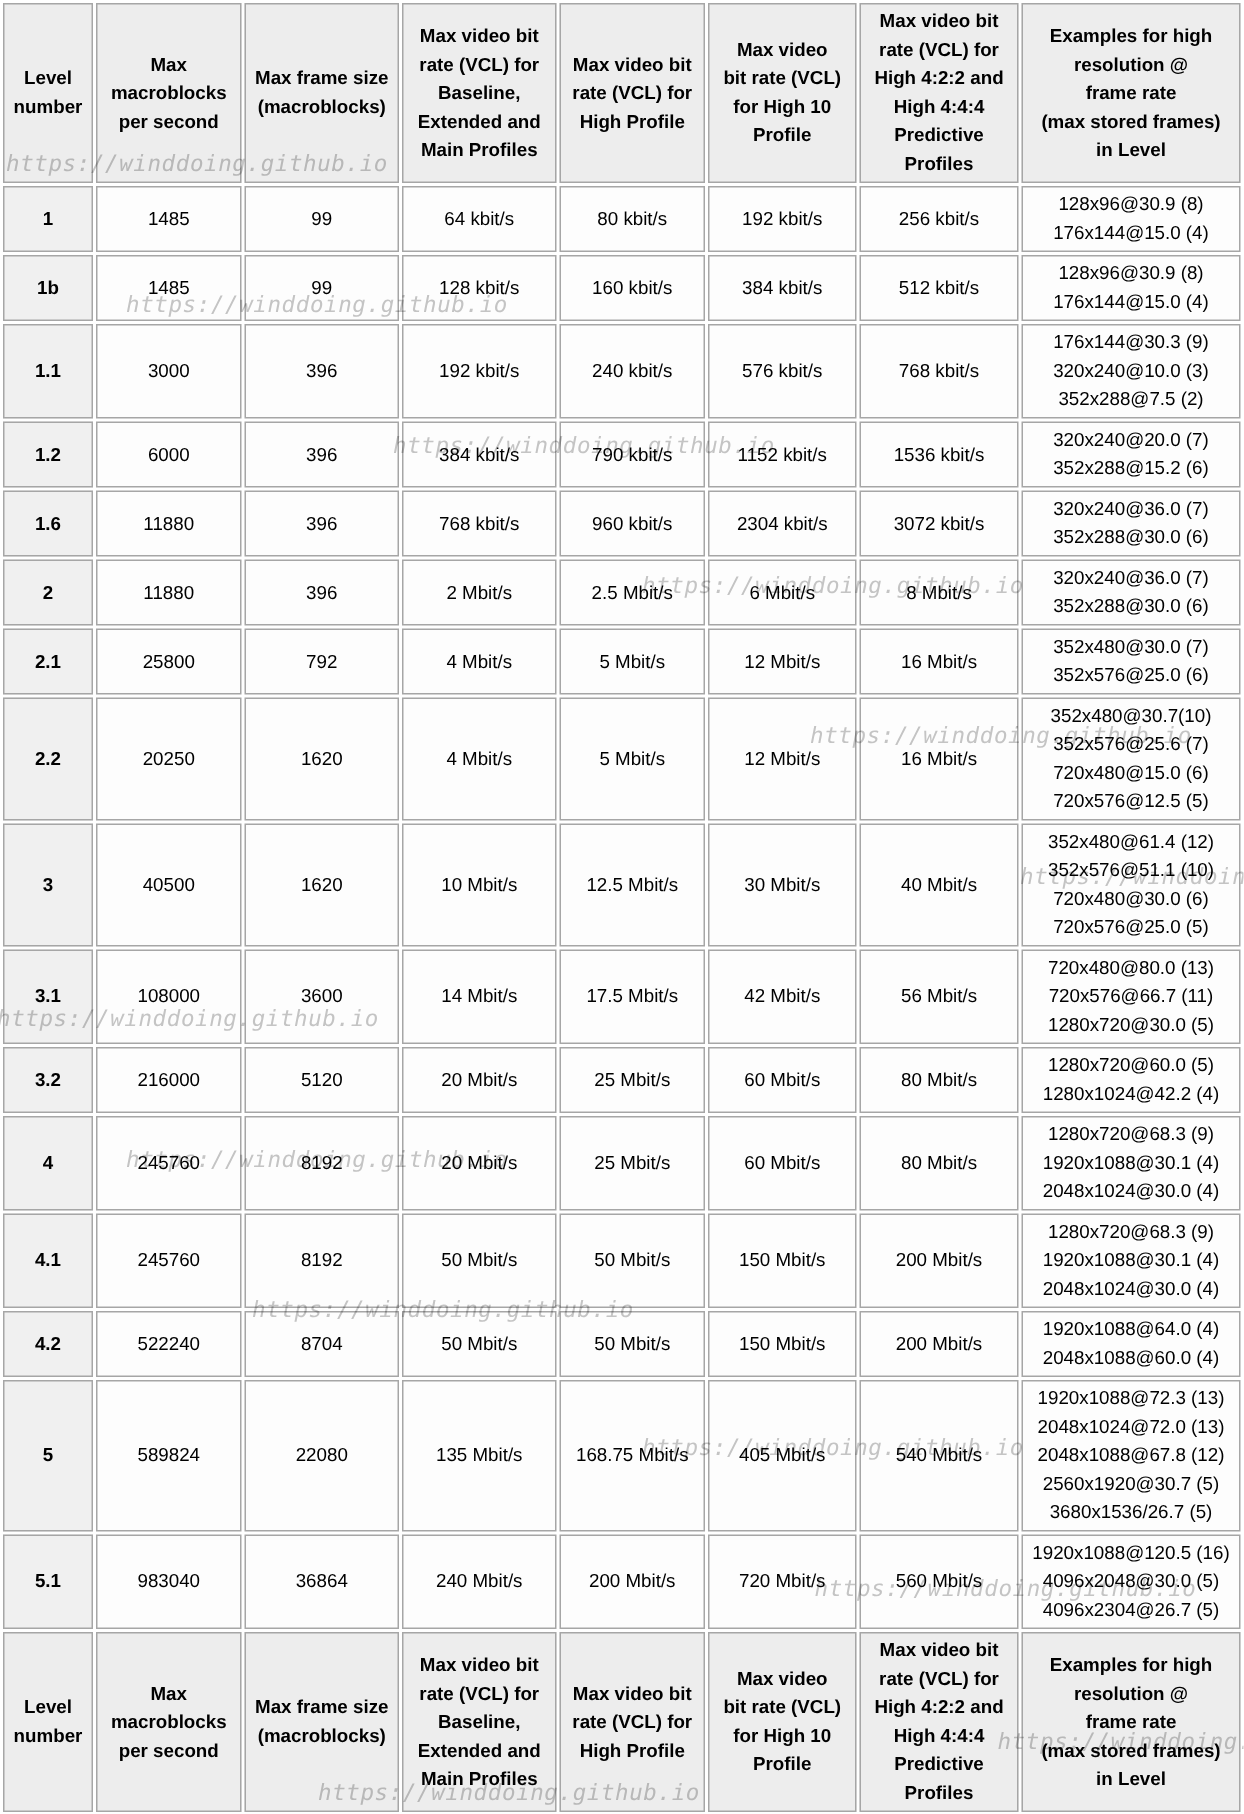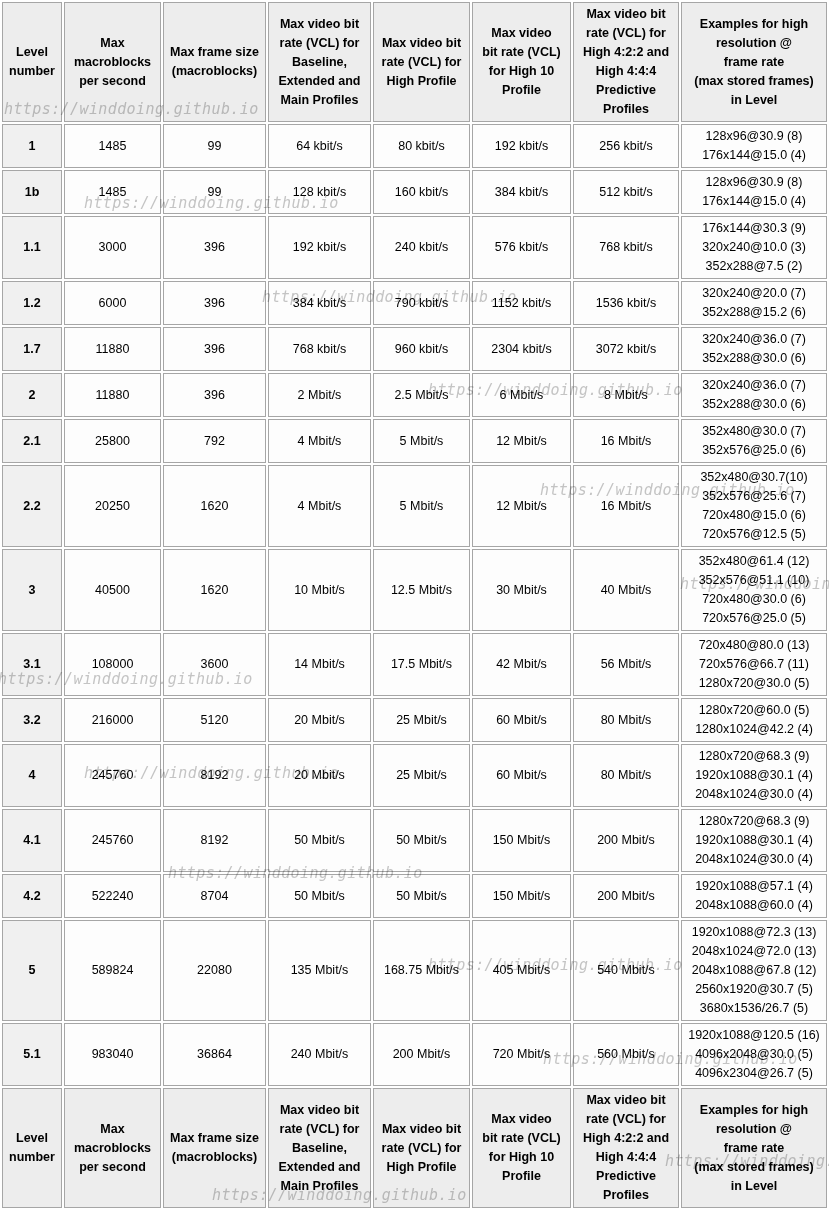--- a/index.html
+++ b/index.html
@@ -139,21 +139,21 @@
     <td>6000</td>
     <td>396</td>
     <td>384 kbit/s</td>
     <td>790 kbit/s</td>
     <td>1152 kbit/s</td>
     <td>1536 kbit/s</td>
     <td class="examples">320x240@20.0 (7)
 352x288@15.2 (6)</td>
   </tr>
       <tr>
-    <td class="level">1.7</td>
+    <td class="level">1.6</td>
     <td>11880</td>
     <td>396</td>
     <td>768 kbit/s</td>
     <td>960 kbit/s</td>
     <td>2304 kbit/s</td>
     <td>3072 kbit/s</td>
     <td class="examples">320x240@36.0 (7)
 352x288@30.0 (6)</td>
   </tr>
       <tr>
@@ -252,21 +252,21 @@
 2048x1024@30.0 (4)</td>
   </tr>
       <tr>
     <td class="level">4.2</td>
     <td>522240</td>
     <td>8704</td>
     <td>50 Mbit/s</td>
     <td>50 Mbit/s</td>
     <td>150 Mbit/s</td>
     <td>200 Mbit/s</td>
-    <td class="examples">1920x1088@57.1 (4)
+    <td class="examples">1920x1088@64.0 (4)
 2048x1088@60.0 (4)</td>
   </tr>
       <tr>
     <td class="level">5</td>
     <td>589824</td>
     <td>22080</td>
     <td>135 Mbit/s</td>
     <td>168.75 Mbit/s</td>
     <td>405 Mbit/s</td>
     <td>540 Mbit/s</td>

